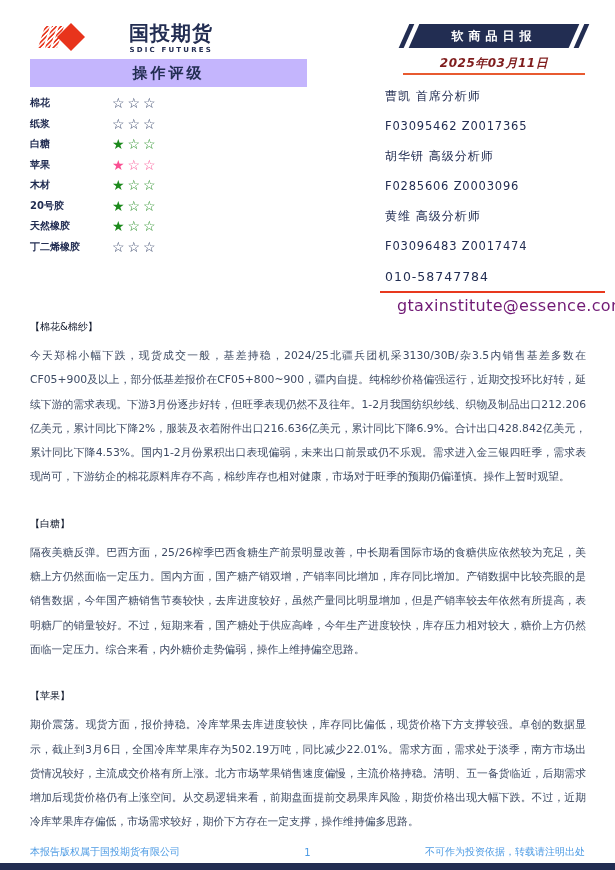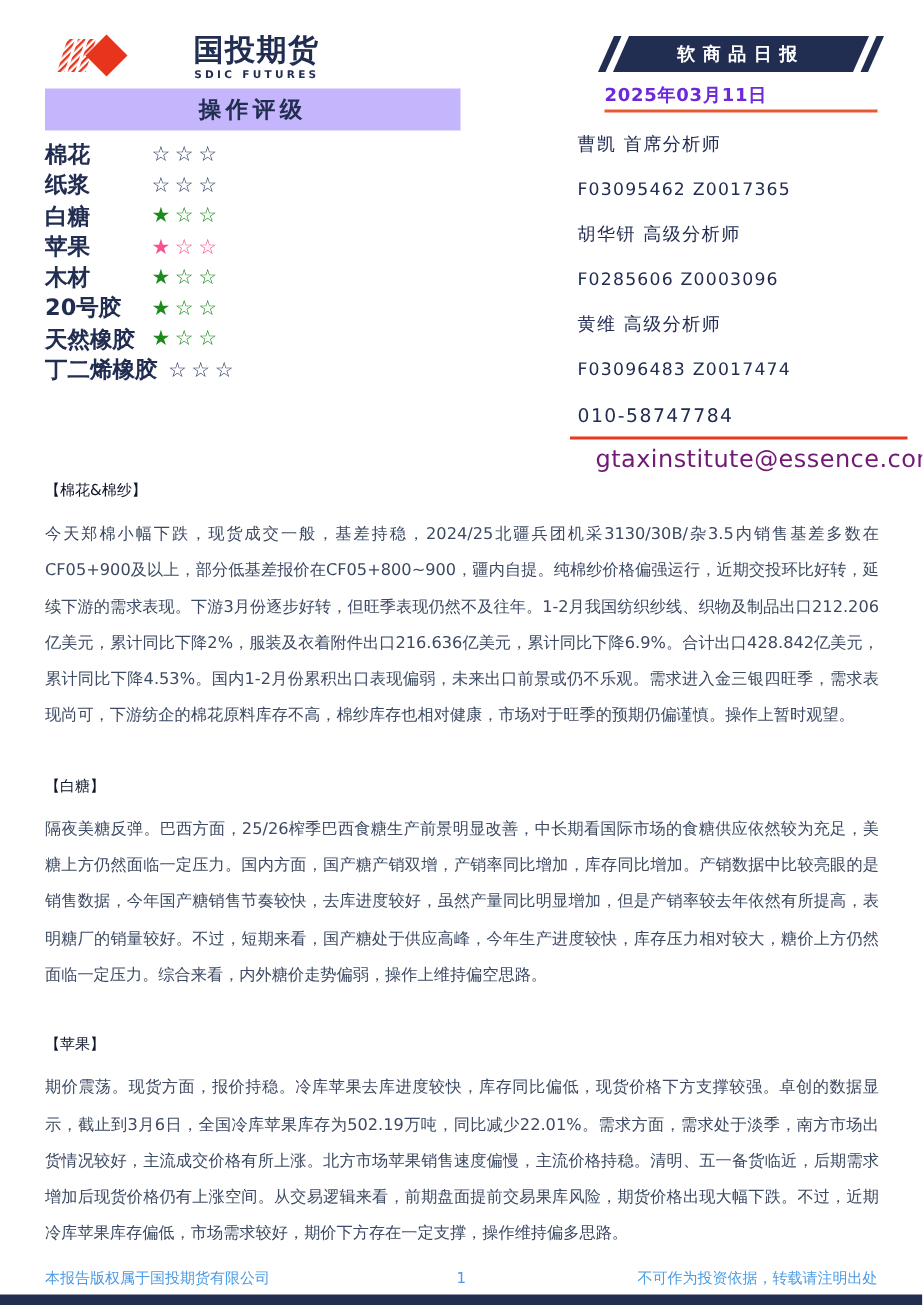--- a/index.html
+++ b/index.html
@@ -21,29 +21,29 @@
   .logo-sub { font-size:7px; font-weight:bold; color:#222d52; letter-spacing:2.2px; margin-top:2px;text-align:right; }
 
   
   .banner-wrap { position:absolute; left:403px; top:24px; width:182px; height:24px; }
   .banner-main { position:absolute; left:11px; right:11px; top:0; height:24px; background:#222d52; transform:skewX(-24deg); }
   .banner-cap-left, .banner-cap-right { position:absolute; top:0; height:24px; width:5px; background:#222d52; transform:skewX(-24deg); }
   .banner-cap-left { left:1px; }
   .banner-cap-right { right:1px; }
   .banner-label { position:absolute; left:0; right:0; top:0; height:37px; line-height:24px; text-align:center; color:#ffffff; font-size:12px; font-weight:bold; letter-spacing:5px; }
 
-  .date { position:absolute; left:403px; top:55px; width:182px; color:#6d28d9; font-weight:bold; font-size:12px; letter-spacing:0.5px; }
+  .date { position:absolute; left:403px; top:55px; width:182px; text-align:center; color:#7f1d1d; font-weight:bold; font-size:12px; letter-spacing:0.5px;font-style:italic; }
   .date-rule { position:absolute; left:403px; top:73px; width:182px; height:0; border-top:2px solid #e85a30; }
 
   
   .ratings-title-bar { position:absolute; left:30px; top:59px; width:277px; height:28px; background:#c4b5fd; text-align:center; }
   .ratings-title { display:inline-block; line-height:28px; color:#222d52; font-size:15px; font-weight:bold; letter-spacing:3px; }
   .ratings-list { position:absolute; left:30px; top:93px; width:290px; }
   .rating-row { display:flex; align-items:center; height:20.5px; }
-  .rating-label { min-width:64px; font-size:15px; font-weight:600; color:#222d52; margin-right:7px; white-space:nowrap; }
+  .rating-label { min-width:64px; font-size:10px; font-weight:600; color:#222d52; margin-right:18px; white-space:nowrap; }
   .rating-stars { font-size:14px; letter-spacing:3px; line-height:1; font-weight:bold; }
 
   
   .analysts { position:absolute; left:385px; top:88px; width:215px; }
   .analyst-name { font-size:12px; font-weight:normal; color:#222d52; margin:0 0 14px 0; letter-spacing:1px; }
   .analyst-ids { font-size:11.5px; color:#222d52; margin:0 0 15px 0; letter-spacing:0.8px; }
   .contact-phone { font-size:12.5px; color:#222d52; margin:16px 0 8px 0; letter-spacing:1px; }
   .contact-email { font-size:16px; color:#701a75; margin:12px; letter-spacing:0.3px; }
   .right-rule { position:absolute; left:380px; top:291px; width:225px; height:0; border-top:2.5px solid #e8391e; }
 

